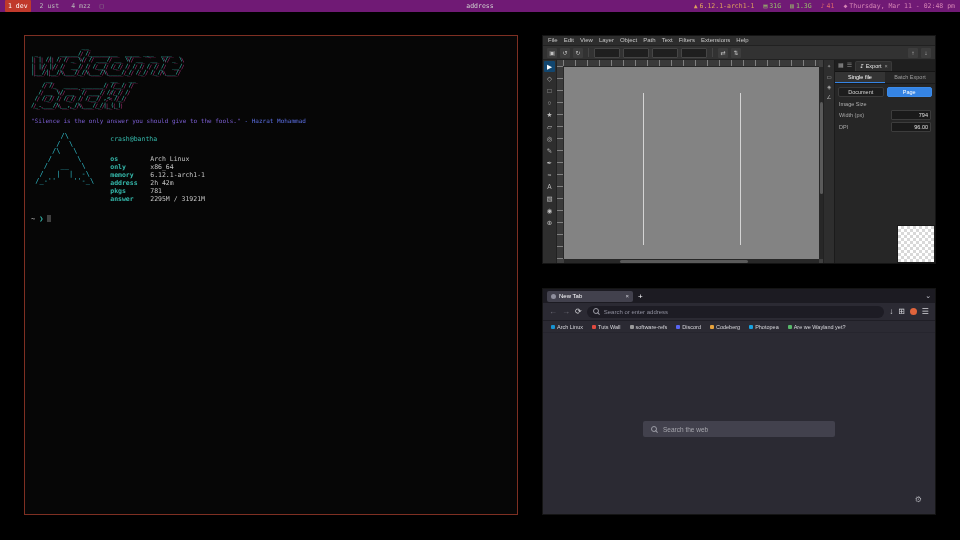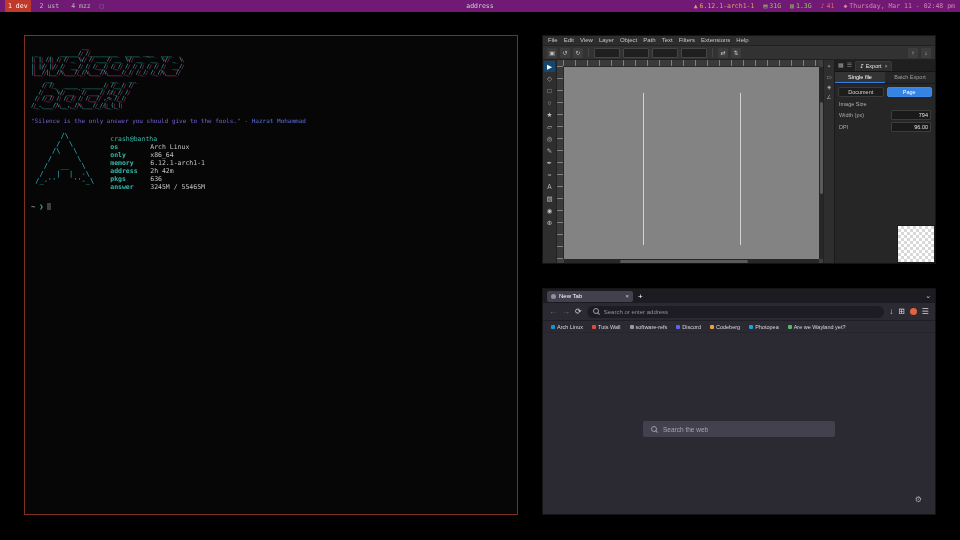--- a/index.html
+++ b/index.html
@@ -25,21 +25,21 @@
             border:1px solid #7e2f22;padding:7px 6px;overflow:hidden}
   #terminal pre{margin:0;font-family:"DejaVu Sans Mono",monospace}
   .art{font-size:6px;line-height:6.5px;color:#35b8ab;
        text-shadow:2px 1px 0 rgba(201,59,141,.8)}
   .art2{margin-top:2px}
   .quote{margin-top:9px;font-size:6px;line-height:7px;color:#7c5fd3}
   .qauthor{color:#5b6ee1;margin-left:4px}
   .fetch{display:flex;gap:16px;margin-top:9px}
   .logo{font-size:7px;line-height:7.5px;color:#2fb8c6}
   .info{font-size:6.5px;line-height:8px;color:#c5c5c5;padding-top:2px}
-  .userhost{color:#35b8ab;margin-bottom:0}
+  .userhost{color:#35b8ab;margin-bottom:12px}
   .frow{display:flex}
   .flabel{color:#35b8ab;width:40px;font-weight:bold}
   .promptline{margin-top:12px;font-size:7px;line-height:8px;color:#c5c5c5}
   .pchar{color:#35b8ab;margin-left:4px}
   .cursor{display:inline-block;width:4px;height:7px;background:#3f3f3f;margin-left:4px;vertical-align:-1px}
   
   #inkscape{left:542px;top:35px;width:394px;height:229px;background:#2b2b2b;border:1px solid #141414;
             display:flex;flex-direction:column;font-family:"Liberation Sans",sans-serif;color:#c6c6c6}
   .menubar{height:9px;display:flex;align-items:center;gap:6px;padding:0 5px;background:#2d2d2d;
            font-size:6px;line-height:9px;border-bottom:1px solid #212121}
@@ -201,25 +201,25 @@
       <div class="frow">
           <span class="flabel">memory</span>
           <span>6.12.1-arch1-1</span>
         </div>
       <div class="frow">
           <span class="flabel">address</span>
           <span>2h 42m</span>
         </div>
       <div class="frow">
           <span class="flabel">pkgs</span>
-          <span>636</span>
+          <span>781</span>
         </div>
       <div class="frow">
           <span class="flabel">answer</span>
-          <span>3245M / 55465M</span>
+          <span>2295M / 31921M</span>
         </div>
     </div>
   </div>
   <div class="promptline">
     <span>~</span><span class="pchar">❯</span><span class="cursor"></span>
   </div>
 </div>
 
 <div id="inkscape" class="window">
   <div class="menubar">

